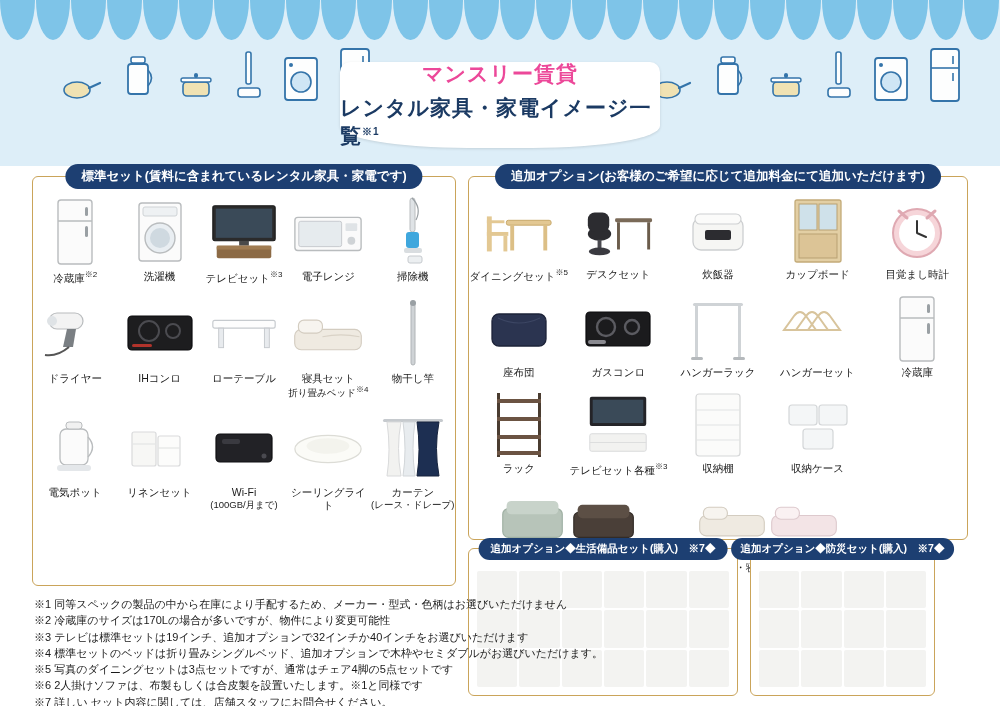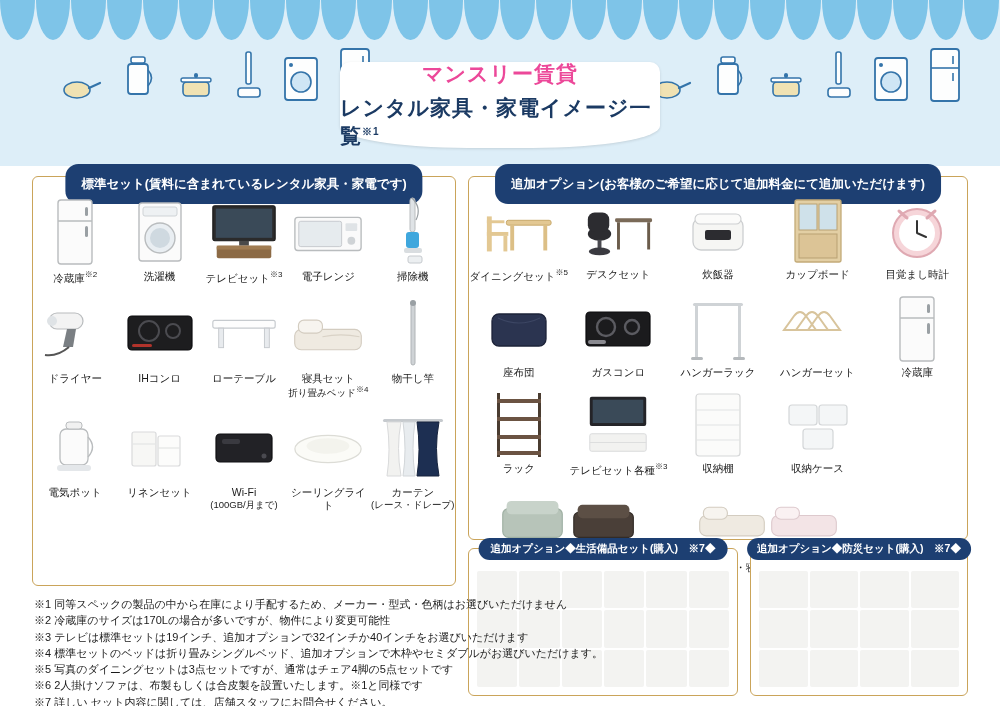--- a/index.html
+++ b/index.html
@@ -60,41 +60,41 @@
   
   .panel {
     position:absolute;
     border:1.5px solid #caa45a;
     border-radius:6px;
     background:#fff;
   }
   .panel-title {
     position:absolute;
     top:-13px;
-    height:40px;
+    height:25px;
     background:#1d3f72;
     color:#fff;
     border-radius:13px;
     font-size:12.5px;
     font-weight:bold;
     display:flex; align-items:center; justify-content:center;
     padding:0 16px;
     white-space:nowrap;
   }
 
   #panel-standard { left:32px; top:176px; width:424px; height:410px; }
   #panel-standard .panel-title { left:50%; transform:translateX(-50%); }
 
   #panel-option { left:468px; top:176px; width:500px; height:364px; }
   #panel-option .panel-title { left:50%; transform:translateX(-50%); }
 
   #panel-living { left:468px; top:548px; width:270px; height:148px; }
   #panel-living .panel-title { left:50%; transform:translateX(-50%); font-size:10.5px; padding:0 12px; height:22px; border-radius:11px; top:-11px;}
 
-  #panel-disaster { left:750px; top:548px; width:218px; height:148px; }
+  #panel-disaster { left:750px; top:548px; width:185px; height:148px; }
   #panel-disaster .panel-title { left:50%; transform:translateX(-50%); font-size:10.5px; padding:0 10px; height:22px; border-radius:11px; top:-11px;}
 
   .grid {
     position:absolute; left:0; top:18px; width:100%;
     display:grid;
     justify-items:center;
   }
   #grid-standard { grid-template-columns:repeat(5,1fr); row-gap:12px; }
   #grid-option   { grid-template-columns:repeat(5,1fr); row-gap:10px; }
 

